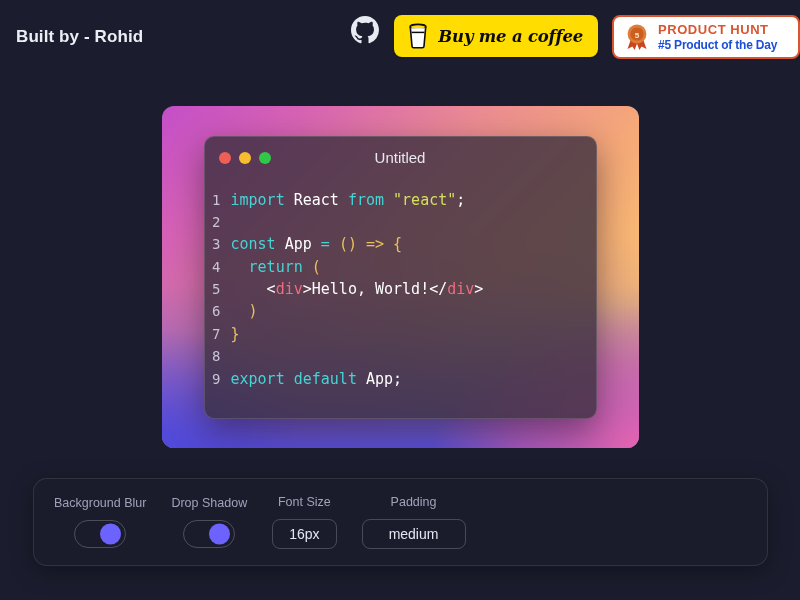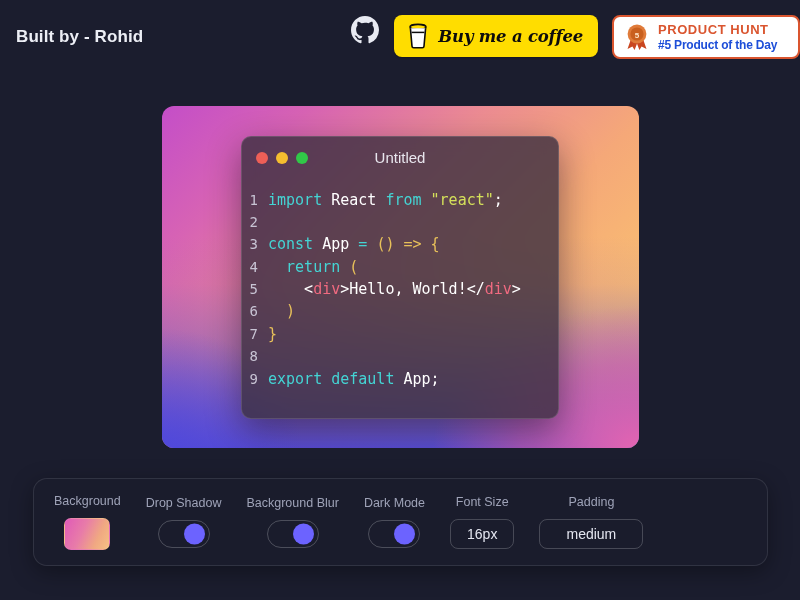--- a/index.html
+++ b/index.html
@@ -153,21 +153,21 @@
     background:
       radial-gradient(ellipse 60% 58% at 100% 100%, rgba(232,101,176,0.98) 0%, rgba(225,95,170,0.55) 42%, rgba(0,0,0,0) 72%),
       radial-gradient(ellipse 42% 50% at 0% 100%, rgba(78,72,220,0.85) 0%, rgba(78,72,220,0.0) 70%);
     pointer-events: none;
   }
 
   
   .editor {
     position: relative;
     z-index: 3;
-    width: 318px;
+    width: 393px;
     height: 283px;
     border-radius: 10px;
     background: rgba(58,46,62,0.80);
     border: 1px solid rgba(255,255,255,0.13);
     box-shadow: 0 12px 34px rgba(25,10,35,0.48);
     display: flex;
     flex-direction: column;
     overflow: hidden;
     backdrop-filter: blur(8px);
   }
@@ -380,42 +380,32 @@
           <div class="code-line"><span class="ln">8</span><span class="code-text"></span></div>
           <div class="code-line"><span class="ln">9</span><span class="code-text"><span class="t-kw">export default </span><span class="t-plain">App</span><span class="t-plain">;</span></span></div>
         </div>
     </div>
 
   </div>
 </div>
 
 <div class="control-panel" id="control-panel">
     <div class="ctrl">
-      <div class="ctrl-label">Background</div>
-      <div class="swatch"></div>
+      <div class="ctrl-label">Background Blur</div>
+      <div class="toggle on">
+        <span class="knob"></span>
+      </div>
     </div>
     <div class="ctrl">
       <div class="ctrl-label">Drop Shadow</div>
       <div class="toggle on">
         <span class="knob"></span>
       </div>
     </div>
     <div class="ctrl">
-      <div class="ctrl-label">Background Blur</div>
-      <div class="toggle on">
-        <span class="knob"></span>
-      </div>
-    </div>
-    <div class="ctrl">
-      <div class="ctrl-label">Dark Mode</div>
-      <div class="toggle on">
-        <span class="knob"></span>
-      </div>
-    </div>
-    <div class="ctrl">
       <div class="ctrl-label">Font Size</div>
       <div class="selectbox w-fontsize">16px</div>
     </div>
     <div class="ctrl">
       <div class="ctrl-label">Padding</div>
       <div class="selectbox w-padding">medium</div>
     </div>
   </div>
 
 </body></html>

